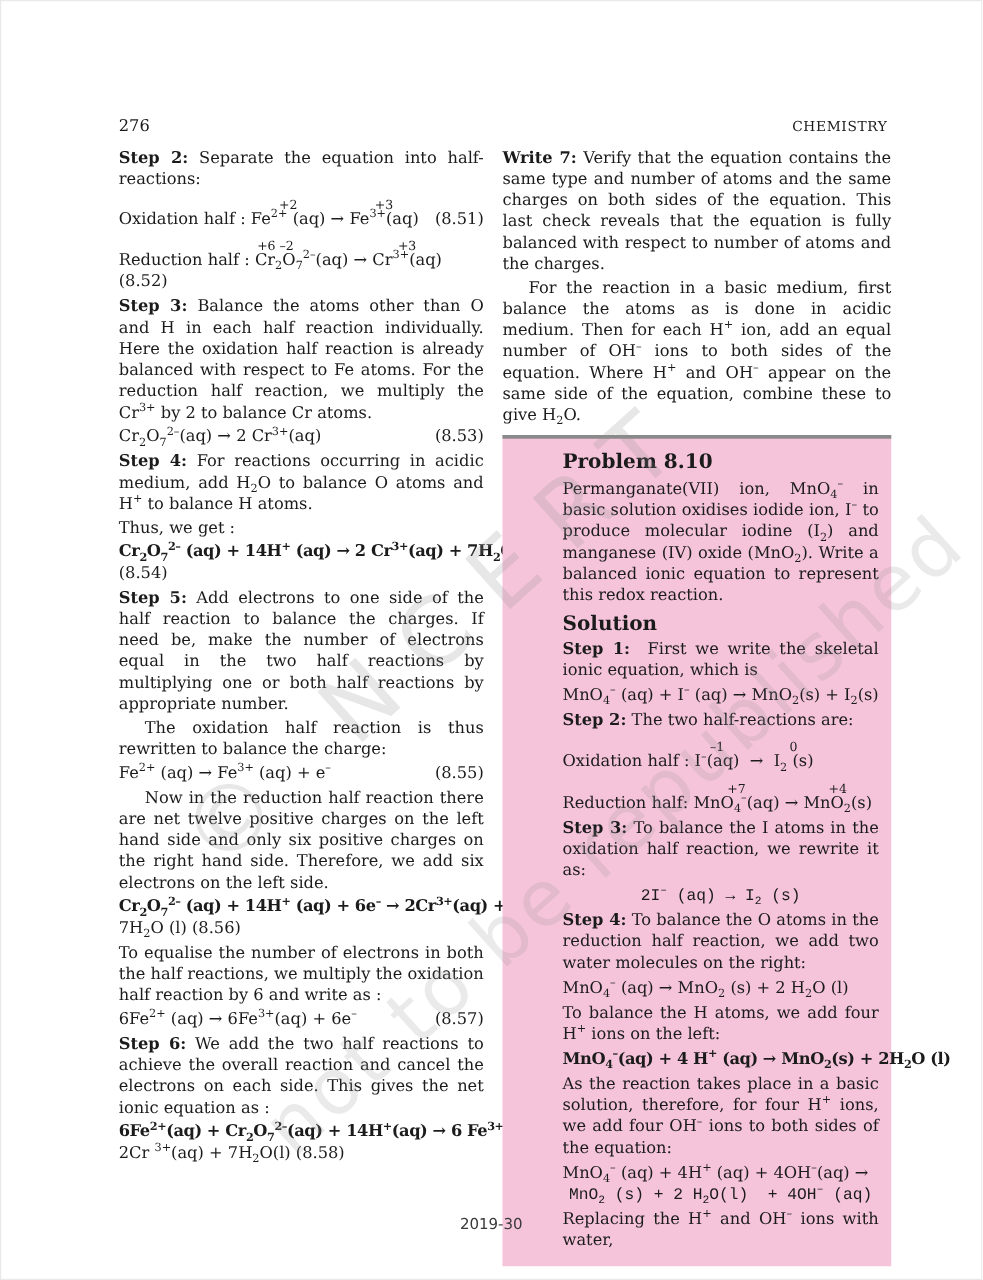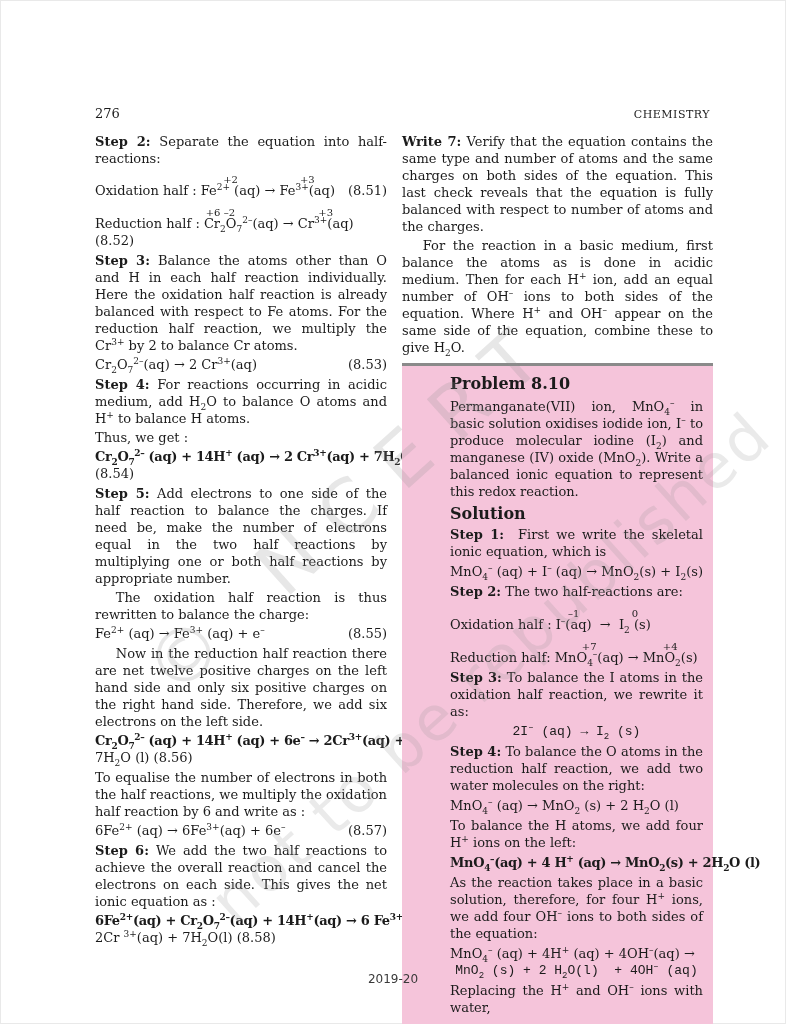--- a/index.html
+++ b/index.html
@@ -1,26 +1,26 @@
 <!DOCTYPE html>
 <html><head>
 <meta charset="utf-8">
 <style>
   html,body { margin:0; padding:0; background:#ffffff; }
   .page {
     position:relative; width:786px; height:1024px; background:#ffffff;
     font-family:"DejaVu Serif", serif; color:#1b1b1b; overflow:hidden;
     box-shadow: inset 0 0 0 1px #e9e9e9;
   }
-  .header { position:absolute; top:106px; left:95px; right:76px;
+  .header { position:absolute; top:94px; left:95px; right:76px;
     display:flex; justify-content:space-between; align-items:baseline; }
   .pgnum { font-size:13px; }
   .subject { font-size:11px; letter-spacing:0.5px; }
 
-  .col { position:absolute; top:133px; }
+  .col { position:absolute; top:118px; }
   .col-left  { left:95px;  width:292px; }
   .col-right { left:402px; width:311px; }
 
   p { margin:0 0 2px 0; font-size:13px; line-height:17px; text-align:justify; }
   .indent { text-indent:1.6em; }
   b { font-weight:bold; }
 
   .eq { font-size:13px; line-height:17px; margin:2px 0 3px 0; }
   .eq .row { display:flex; justify-content:space-between; align-items:baseline; }
   .eq .body { white-space:nowrap; }
@@ -184,14 +184,14 @@
         <div class="center">MnO<sub>2</sub> (s) + 2 H<sub>2</sub>O(l)&nbsp; + 4OH<sup>–</sup> (aq)</div>
       </div>
 
       <p>Replacing the H<sup>+</sup> and OH<sup>–</sup> ions with water,</p>
     </div>
   </div>
 
   <div class="wm wm1">© NCERT</div>
   <div class="wm wm2">not to be republished</div>
 
-  <div class="footer">2019-20</div>
+  <div class="footer">2019-30</div>
 </div>
 
 </body></html>

